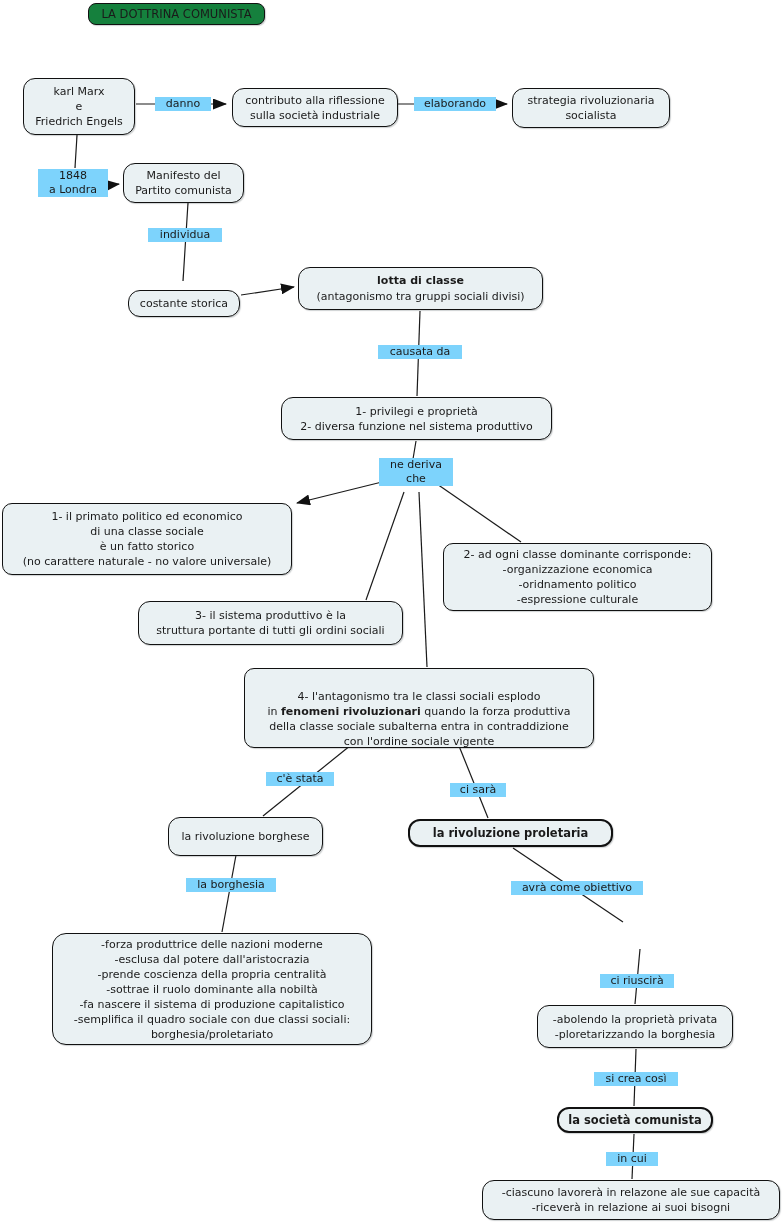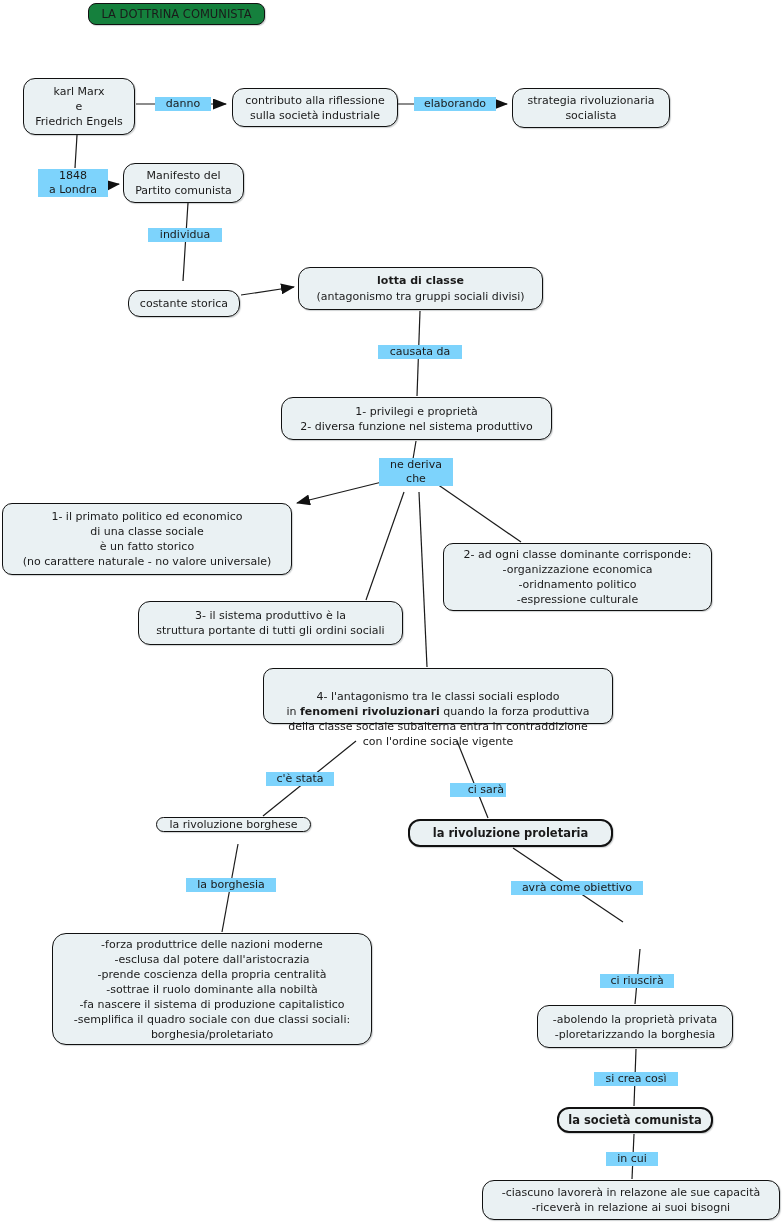--- a/index.html
+++ b/index.html
@@ -86,21 +86,21 @@
 
   <div class="label" style="left:155px; top:97px; width:52px;">danno</div>
   <div class="label" style="left:414px; top:97px; width:78px;">elaborando</div>
   <div class="label" style="left:38px; top:169px; width:66px;">1848
 a Londra</div>
   <div class="label" style="left:148px; top:228px; width:70px;">individua</div>
   <div class="label" style="left:378px; top:345px; width:80px;">causata da</div>
   <div class="label" style="left:379px; top:458px; width:70px;">ne deriva
 che</div>
   <div class="label" style="left:266px; top:772px; width:64px;">c'è stata</div>
-  <div class="label" style="left:450px; top:783px; width:52px;text-align:right;">ci sarà</div>
+  <div class="label" style="left:450px; top:783px; width:52px;">ci sarà</div>
   <div class="label" style="left:186px; top:878px; width:86px;">la borghesia</div>
   <div class="label" style="left:511px; top:881px; width:128px;">avrà come obiettivo</div>
   <div class="label" style="left:600px; top:974px; width:70px;">ci riuscirà</div>
   <div class="label" style="left:594px; top:1072px; width:80px;">si crea così</div>
   <div class="label" style="left:606px; top:1152px; width:48px;">in cui</div>
 
   <div class="node title-box" style="left:88px; top:3px; width:177px; height:22px;">LA DOTTRINA COMUNISTA</div>
 
   <div class="node" style="left:23px; top:78px; width:112px; height:57px;">karl Marx
 e
@@ -131,28 +131,28 @@
 (no carattere naturale - no valore universale)</div>
 
   <div class="node" style="left:443px; top:543px; width:269px; height:68px; border-radius:10px;">2- ad ogni classe dominante corrisponde:
 -organizzazione economica
 -oridnamento politico
 -espressione culturale</div>
 
   <div class="node" style="left:138px; top:601px; width:265px; height:44px;">3- il sistema produttivo è la
 struttura portante di tutti gli ordini sociali</div>
 
-  <div class="node" style="left:263px; top:668px; width:350px; height:56px; border-radius:10px; display:block; padding-top:5px;">
+  <div class="node" style="left:244px; top:668px; width:350px; height:80px; border-radius:10px; display:block; padding-top:5px;">
     <span>4- l'antagonismo tra le classi sociali esplodo
 in </span><span class="b">fenomeni rivoluzionari</span><span> quando la forza produttiva
 della classe sociale subalterna entra in contraddizione
 con l'ordine sociale vigente</span>
   </div>
 
-  <div class="node" style="left:156px; top:817px; width:155px; height:15px;">la rivoluzione borghese</div>
+  <div class="node" style="left:168px; top:817px; width:155px; height:39px;">la rivoluzione borghese</div>
 
   <div class="node bold-node" style="left:408px; top:819px; width:205px; height:28px;">la rivoluzione proletaria</div>
 
   <div class="node" style="left:52px; top:933px; width:320px; height:112px; border-radius:14px;">-forza produttrice delle nazioni moderne
 -esclusa dal potere dall'aristocrazia
 -prende coscienza della propria centralità
 -sottrae il ruolo dominante alla nobiltà
 -fa nascere il sistema di produzione capitalistico
 -semplifica il quadro sociale con due classi sociali:
 borghesia/proletariato</div>

